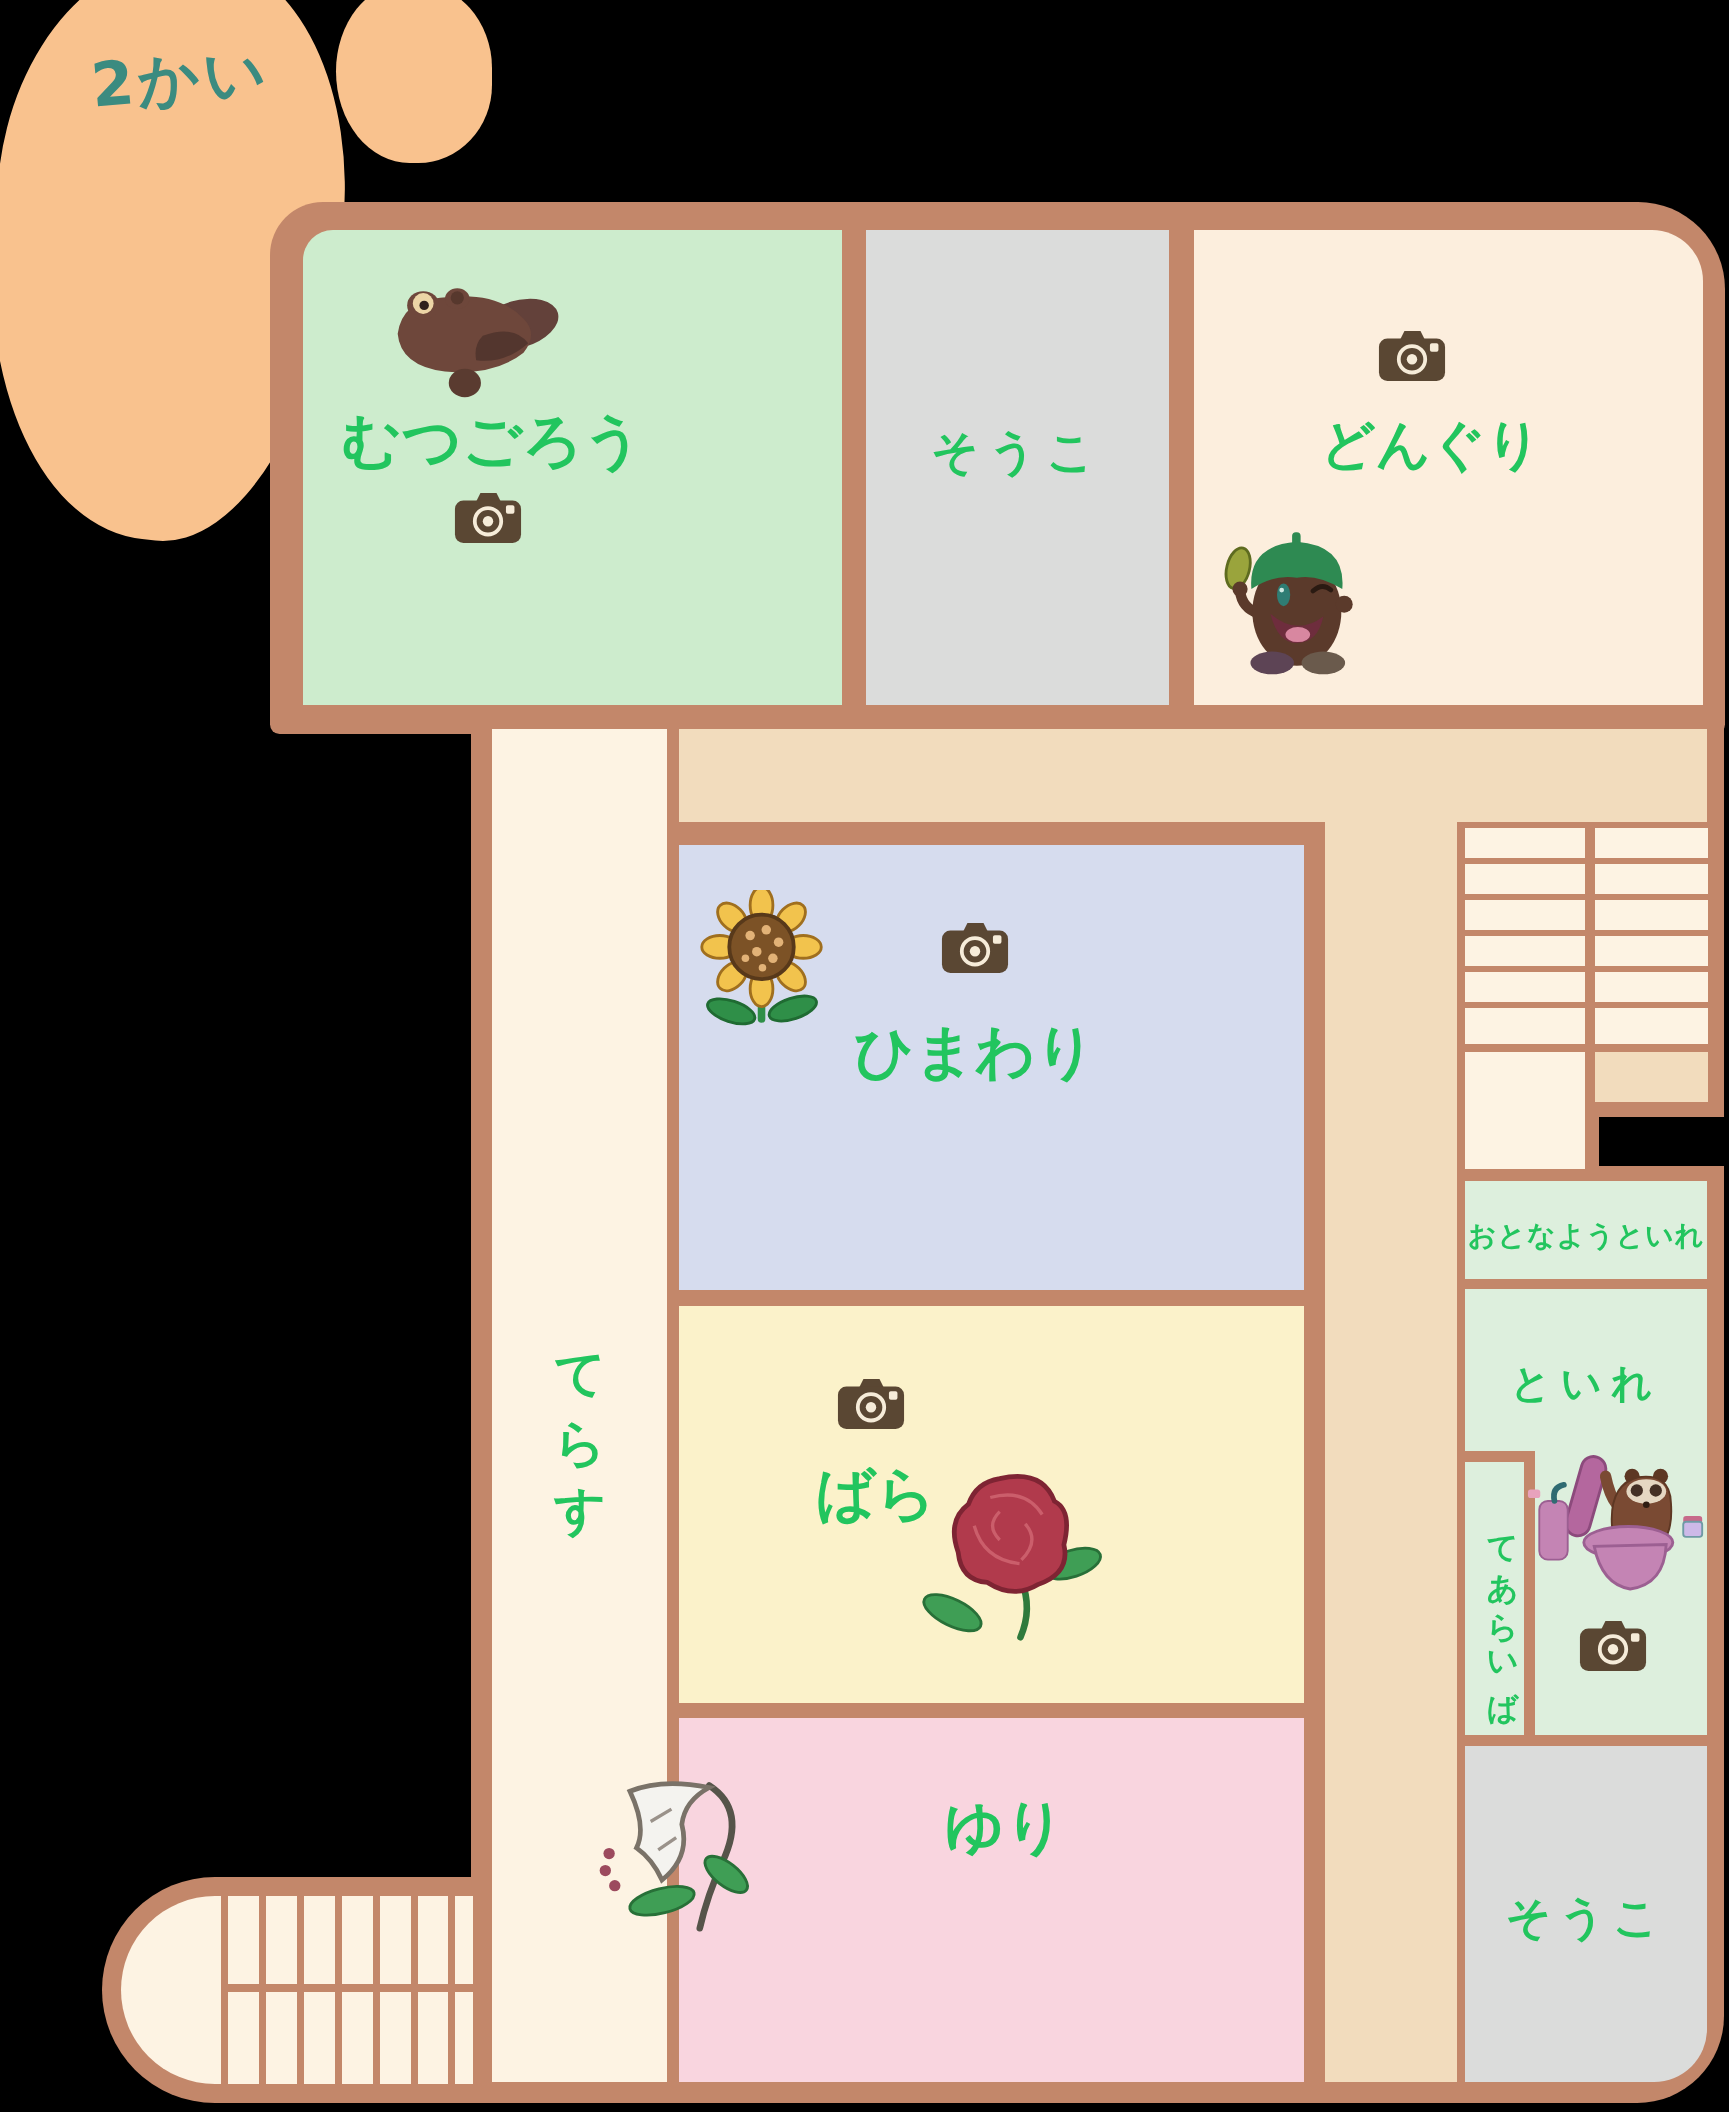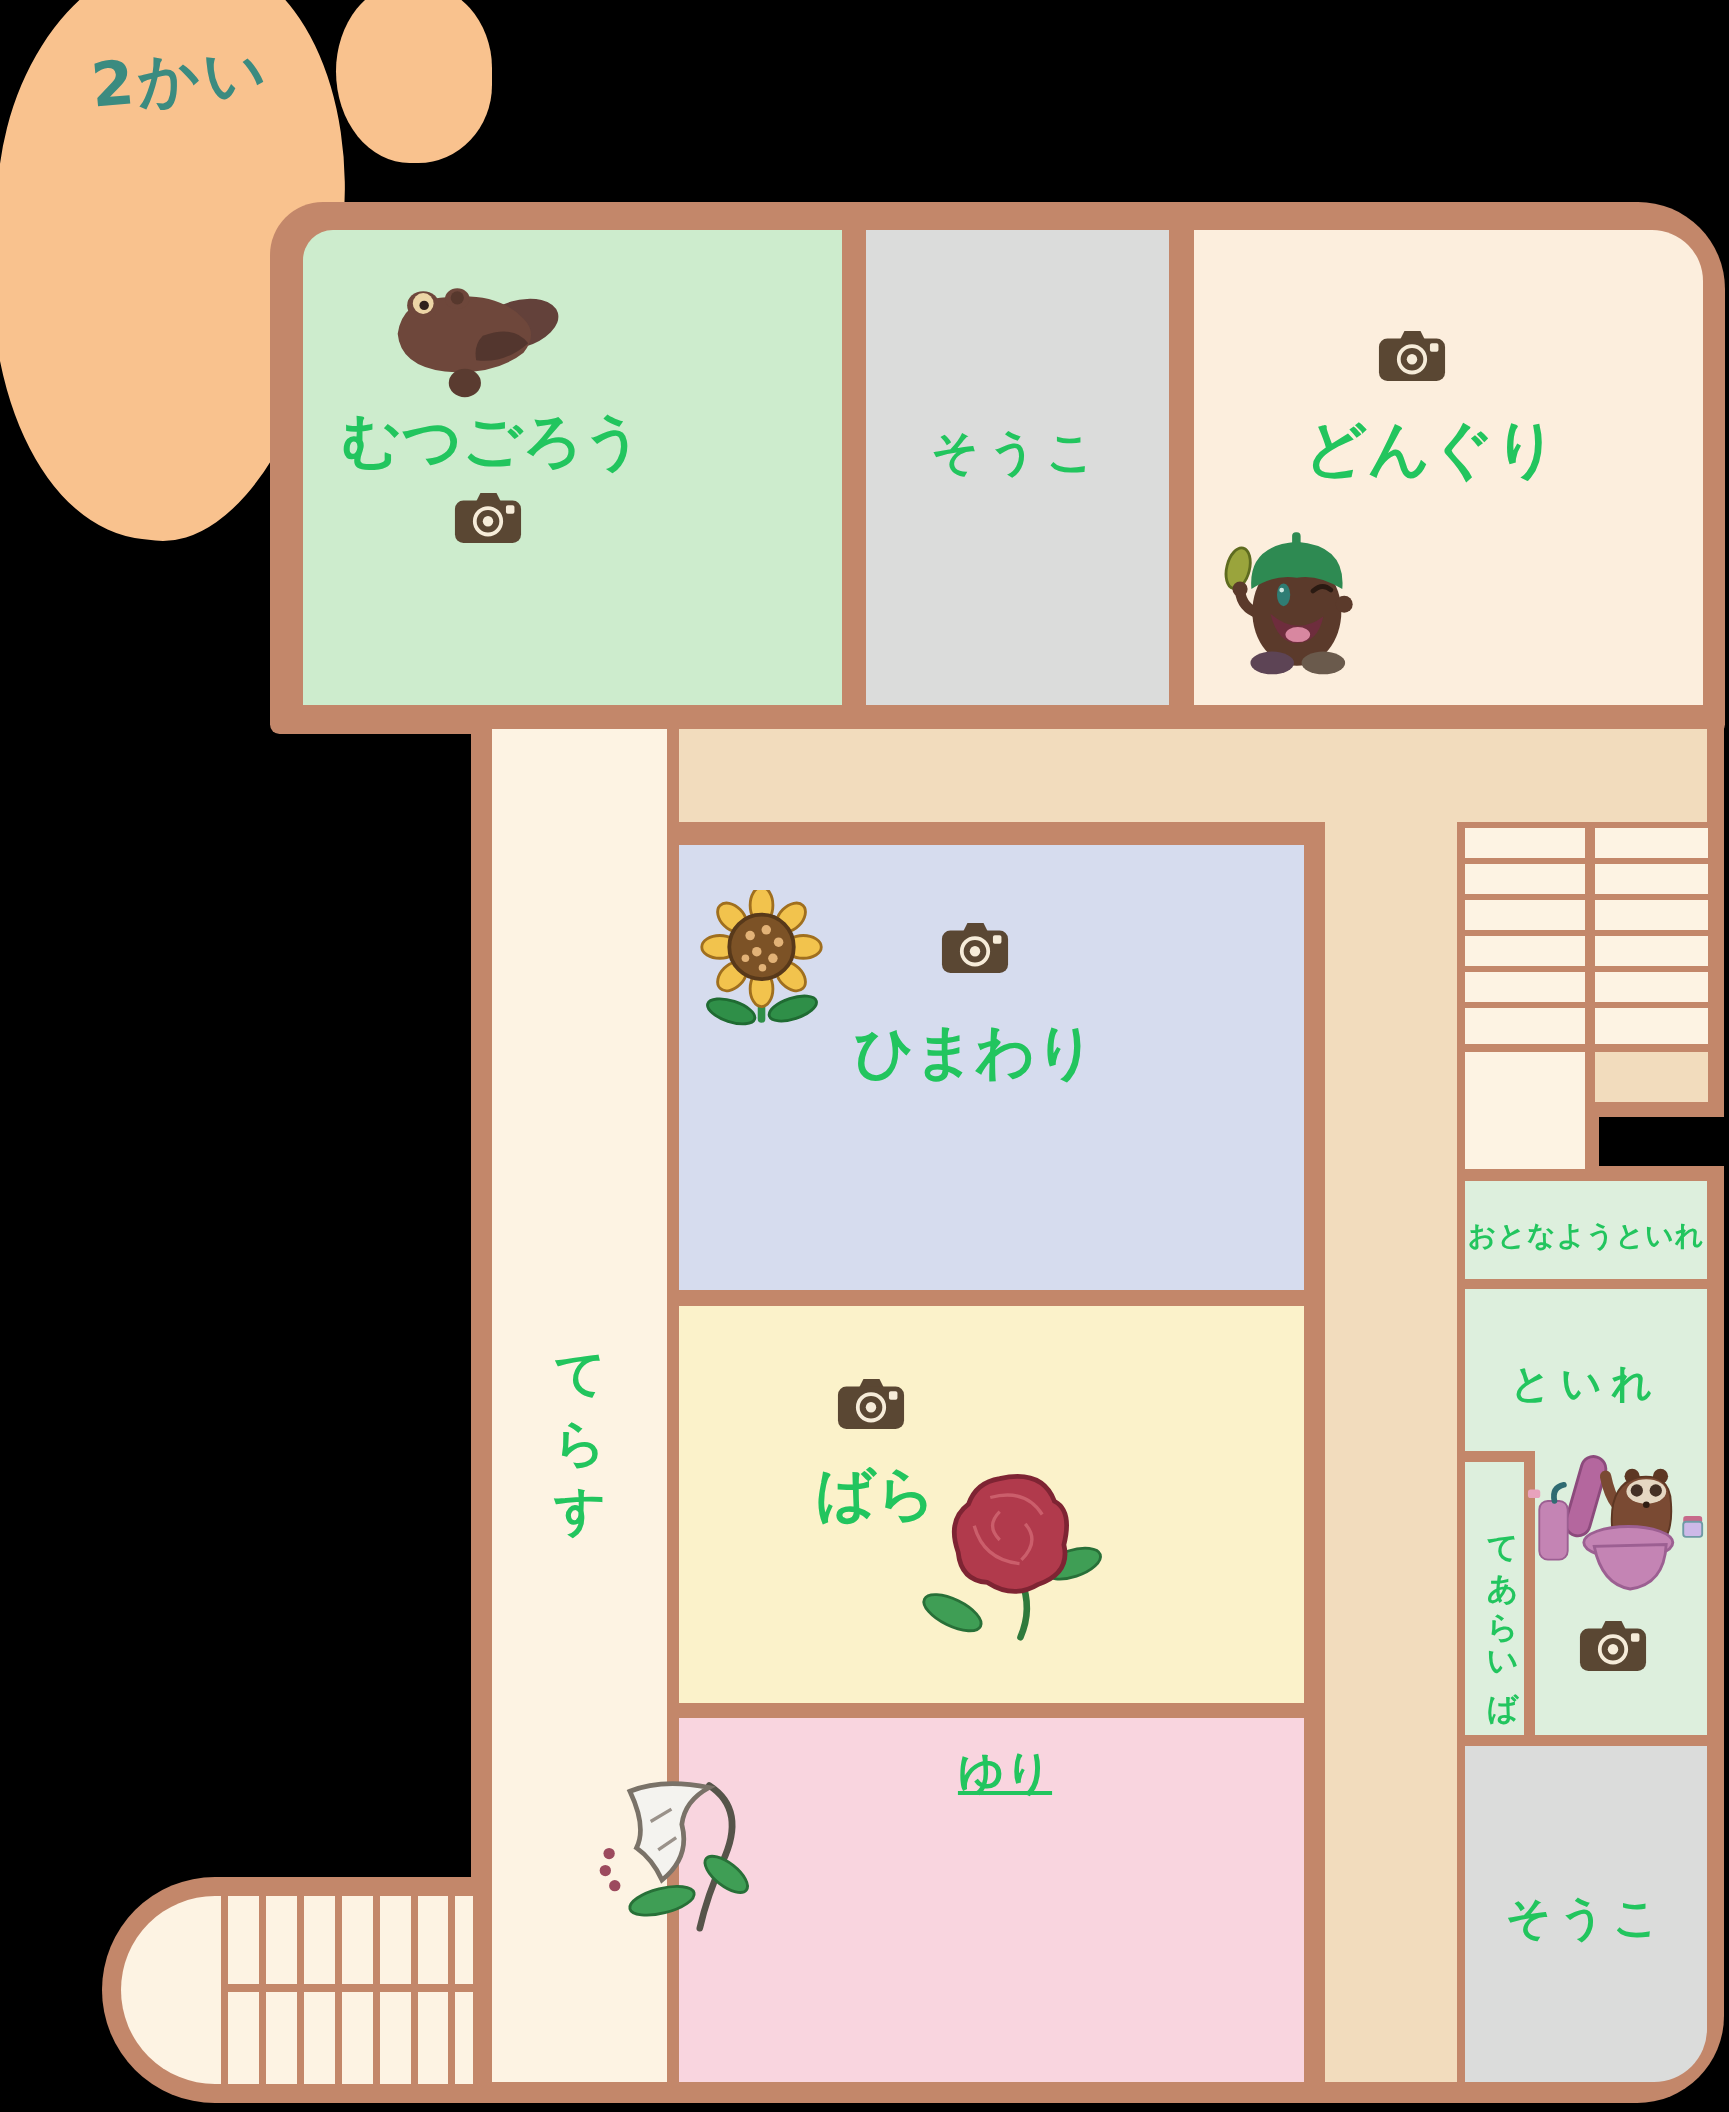--- a/index.html
+++ b/index.html
@@ -74,24 +74,24 @@
   <div class="wallbit" style="left:259px;top:1896px;width:6.6px;height:188px;"></div>
   <div class="wallbit" style="left:297px;top:1896px;width:6.6px;height:188px;"></div>
   <div class="wallbit" style="left:335px;top:1896px;width:6.6px;height:188px;"></div>
   <div class="wallbit" style="left:373px;top:1896px;width:6.6px;height:188px;"></div>
   <div class="wallbit" style="left:411px;top:1896px;width:6.6px;height:188px;"></div>
   <div class="wallbit" style="left:448px;top:1896px;width:6.6px;height:188px;"></div>
   <div class="wallbit" style="left:221px;top:1984px;width:253px;height:7.6px;"></div>
 
   <div class="label" style="left:303px;top:409px;width:379px;font-size:59px;">むつごろう</div>
   <div class="label" style="left:866px;top:426px;width:303px;font-size:47px;letter-spacing:9.5px;">そうこ</div>
-  <div class="label" style="left:1223px;top:415px;width:416px;font-size:62px;">どんぐり</div>
+  <div class="label" style="left:1223px;top:415px;width:416px;font-size:54px;">どんぐり</div>
   <div class="label" style="left:814px;top:1020px;width:322px;font-size:59px;">ひまわり</div>
   <div class="label" style="left:734px;top:1462px;width:284px;font-size:59px;font-family:Liberation Serif, serif;">ばら</div>
-  <div class="label" style="left:863px;top:1747px;width:284px;font-size:46px;text-decoration:underline;">ゆり</div>
+  <div class="label" style="left:863px;top:1795px;width:284px;font-size:59px;">ゆり</div>
   <div class="label vtext" style="left:547px;top:1308px;width:61px;height:218px;font-size:51px;letter-spacing:7.6px;">てらす</div>
   <div class="label" style="left:1465px;top:1221px;width:242px;font-size:28px;letter-spacing:0.9px;">おとなようといれ</div>
   <div class="label" style="left:1465px;top:1361px;width:242px;font-size:40px;letter-spacing:9.5px;">といれ</div>
   <div class="label vtext" style="left:1473px;top:1497px;width:47px;height:227px;font-size:31px;letter-spacing:3.8px;">てあらいば</div>
   <div class="label" style="left:1465px;top:1893px;width:242px;font-size:45px;letter-spacing:7.6px;">そうこ</div>
 
   <div class="camera" style="left:454px;top:490px;">
       <svg viewBox="0 0 72 58">
   <path d="M23 13 L28 3 H45 L50 13 Z" fill="#5a4733"></path>
   <rect x="1" y="11" width="70" height="45" rx="9" fill="#5a4733"></rect>

